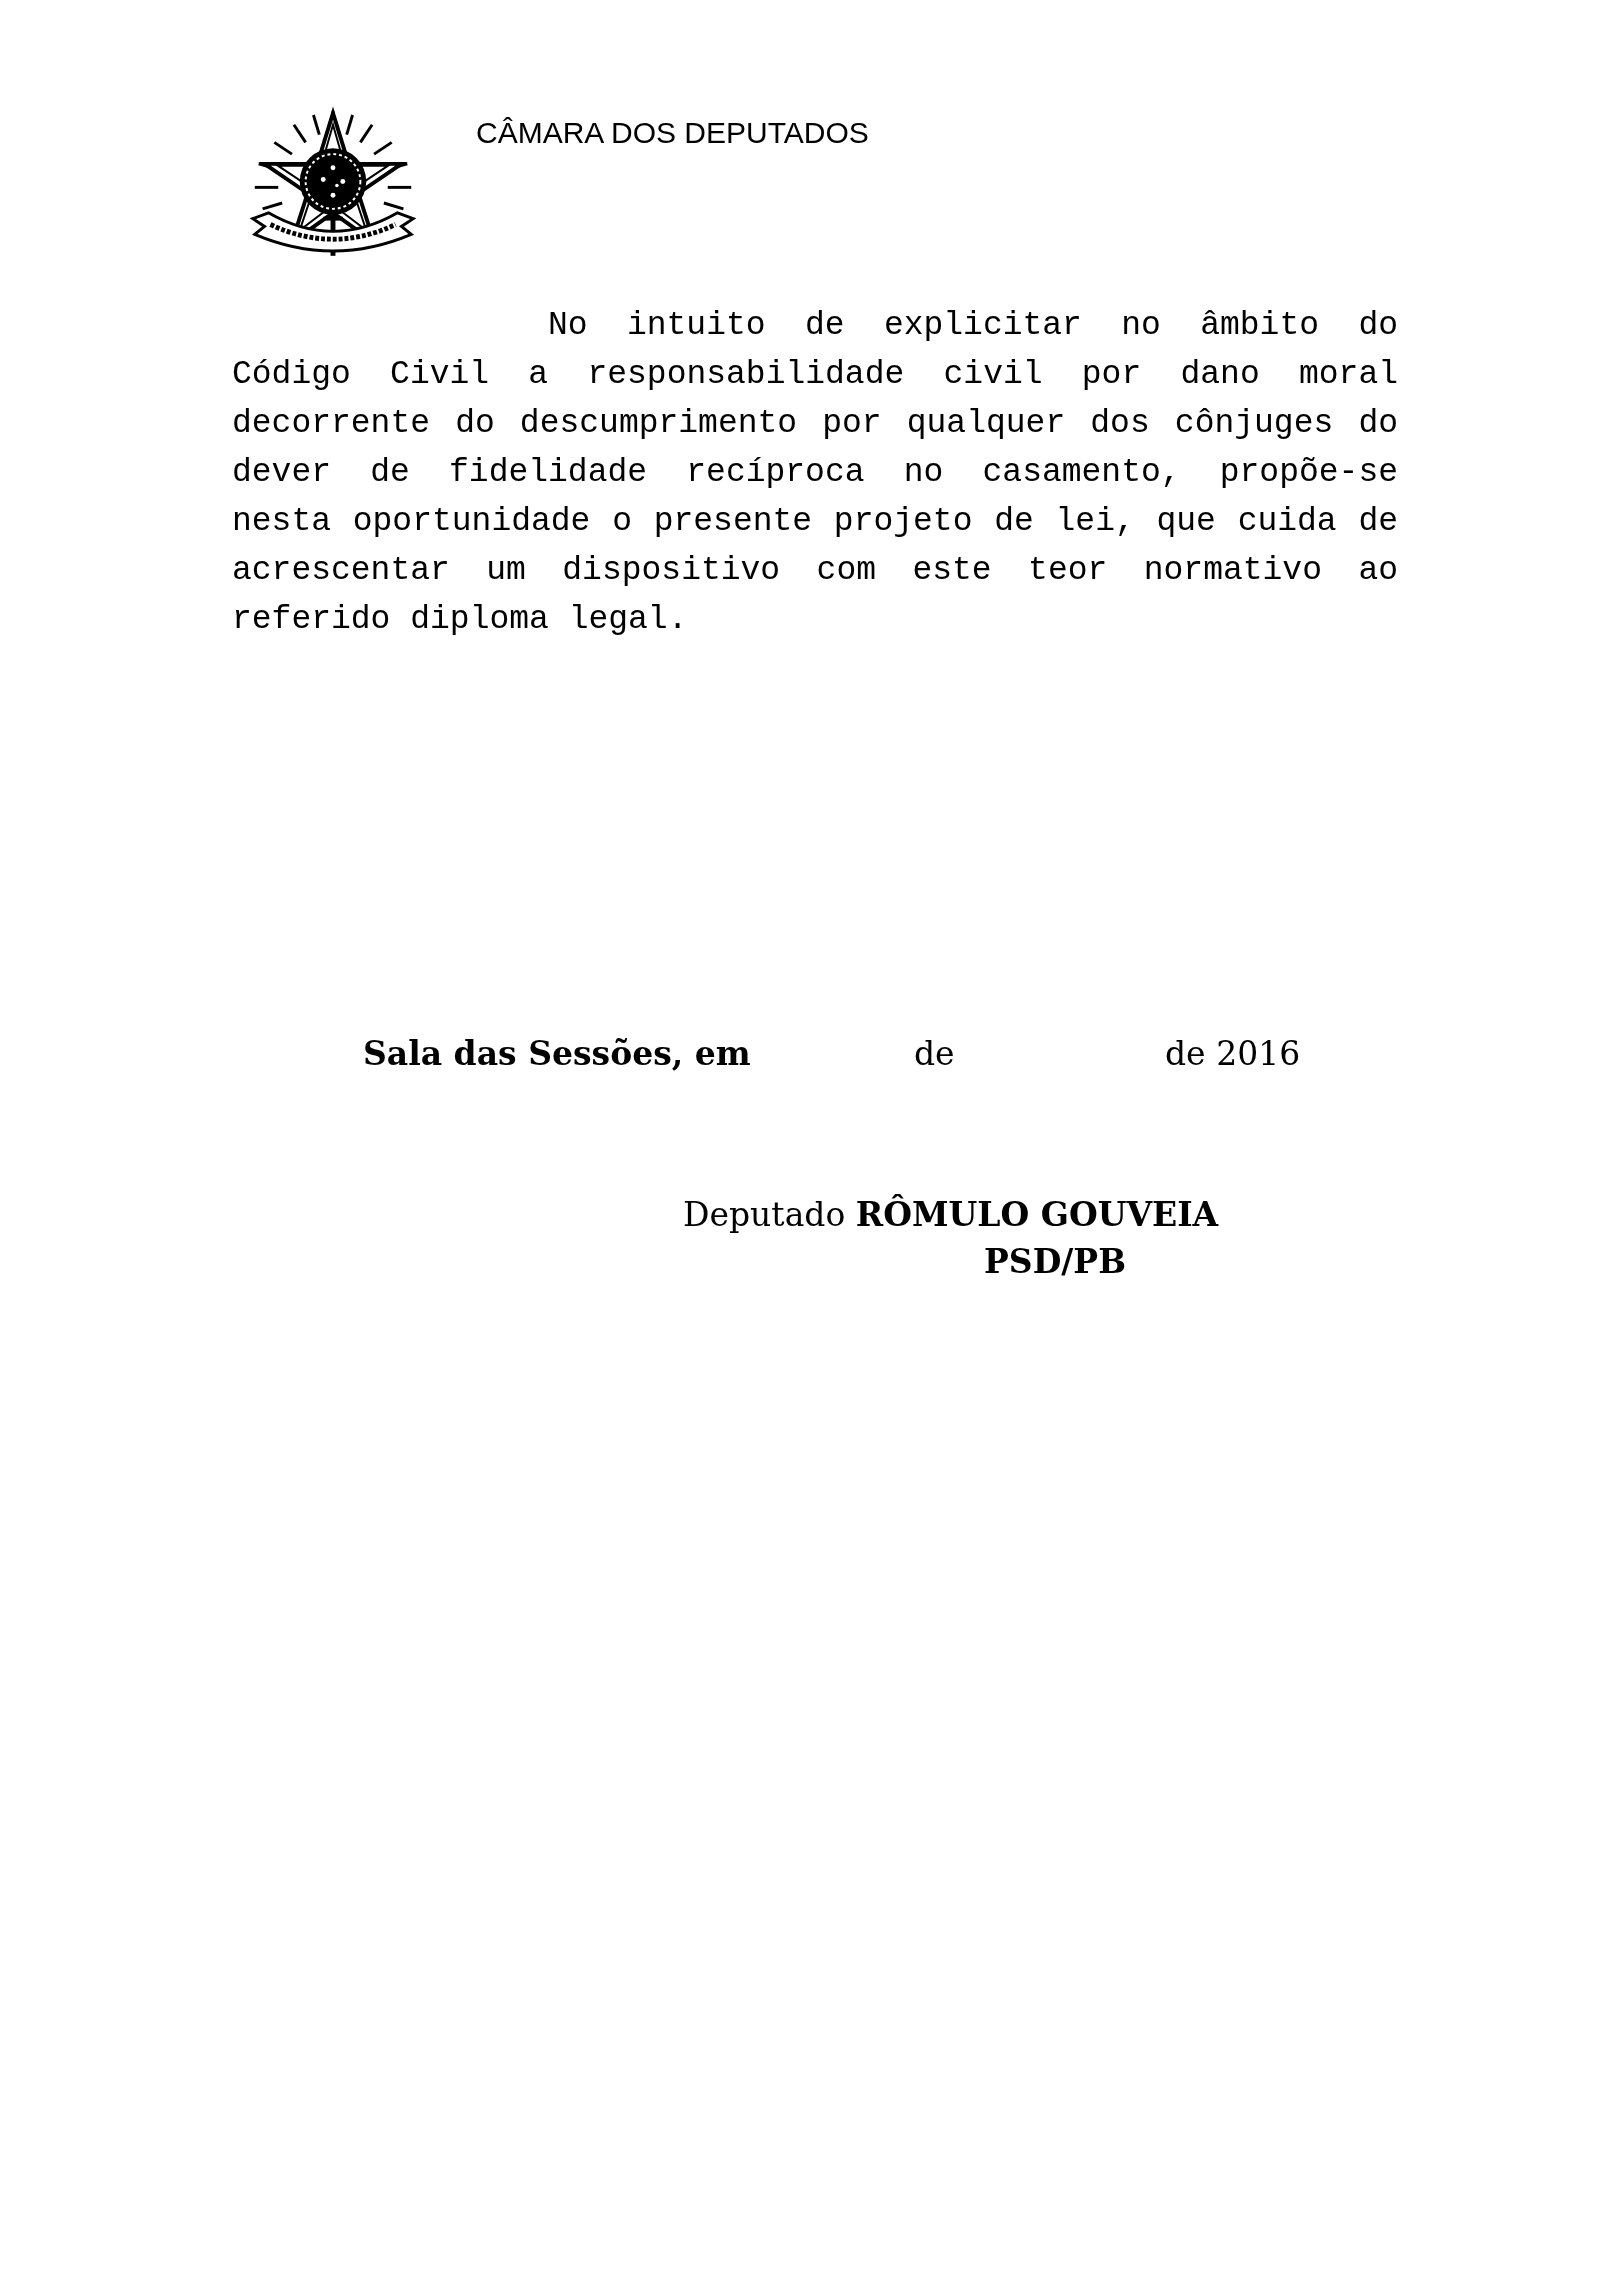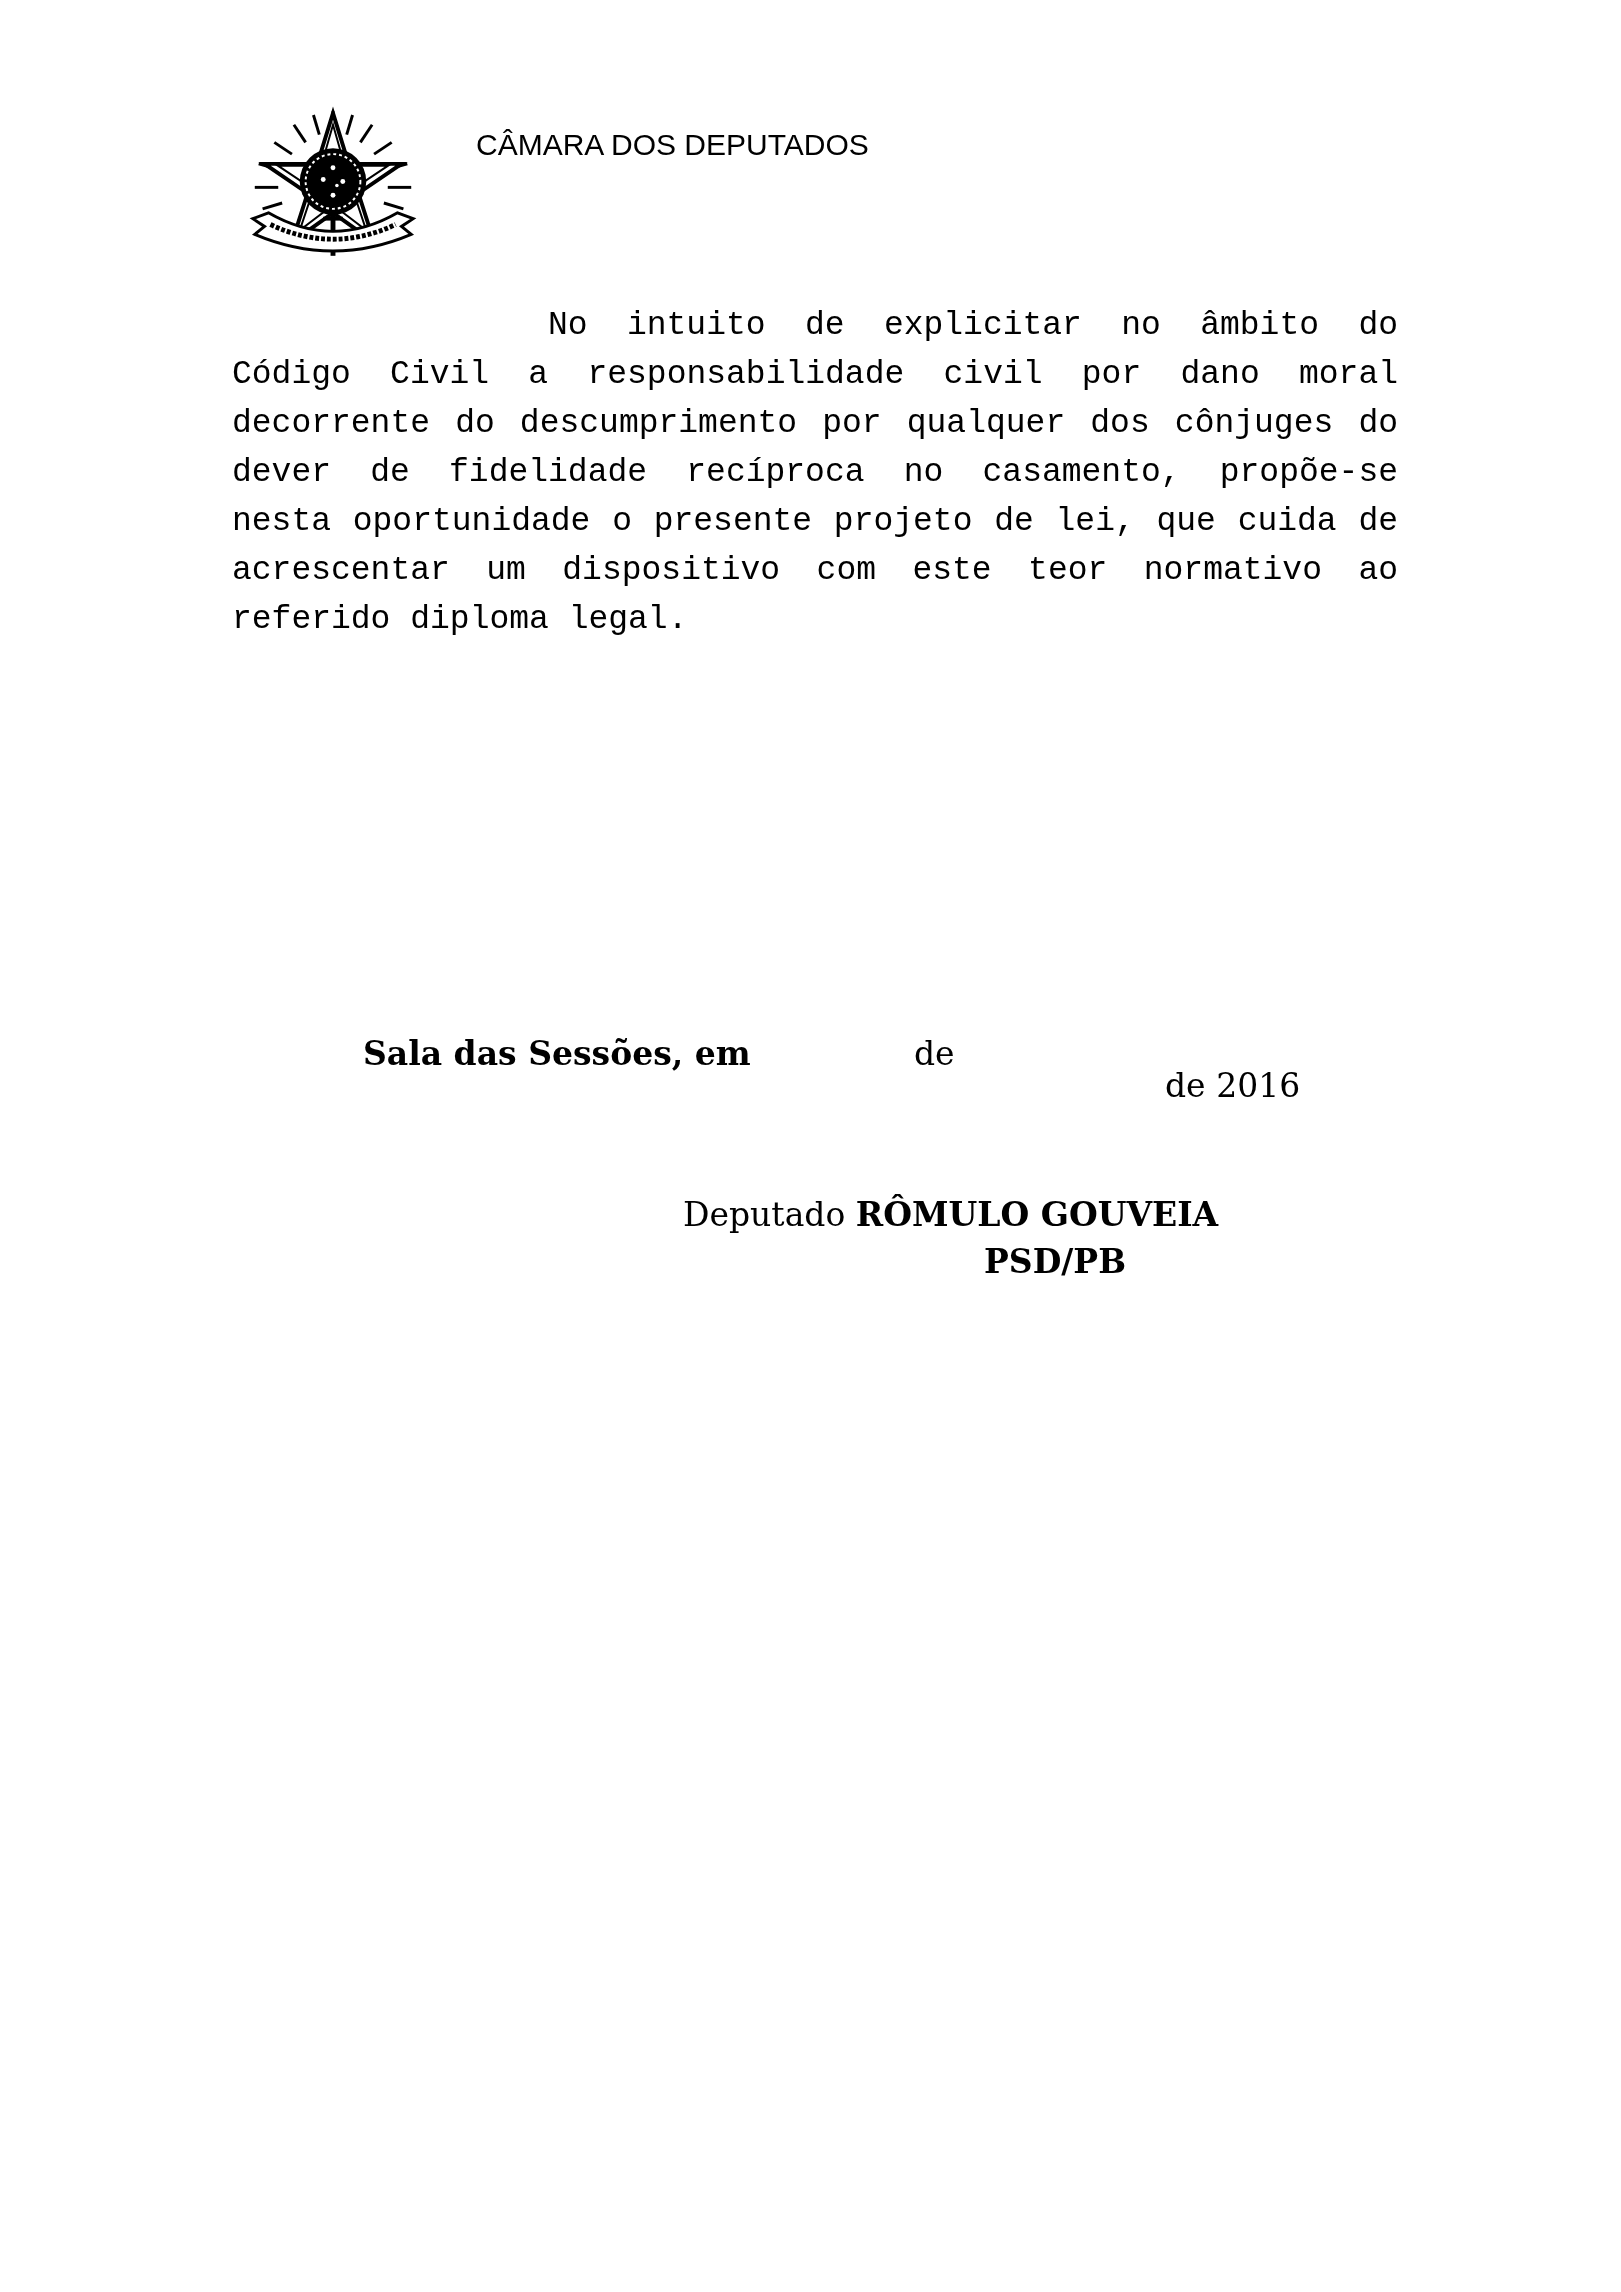--- a/index.html
+++ b/index.html
@@ -37,21 +37,21 @@
       height: 157px;
     }
     .coat-of-arms svg {
       width: 176px;
       height: 157px;
       display: block;
     }
     .institution-name {
       position: absolute;
       left: 231px;
-      top: 25px;
+      top: 13px;
       font-family: "Liberation Sans", sans-serif;
       font-size: 30px;
       letter-spacing: 0px;
       white-space: nowrap;
     }
     
     .body-text {
       position: absolute;
       left: 232px;
       top: 301px;
@@ -77,21 +77,21 @@
       top: 1029px;
       width: 980px;
       font-family: "DejaVu Serif", serif;
       font-size: 33px;
       line-height: 49px;
       white-space: nowrap;
     }
     .closing .part { position: absolute; top: 0; }
     .closing .p1 { left: 8px; font-weight: bold; }
     .closing .p2 { left: 525px; margin-left: 34px; }
-    .closing .p3 { left: 810px; margin-top: 32px; }
+    .closing .p3 { left: 810px; }
 
     .signature {
       position: absolute;
       left: 683px;
       top: 1191px;
       width: 686px;
       font-family: "DejaVu Serif", serif;
       font-size: 33px;
       line-height: 47px;
       white-space: nowrap;

